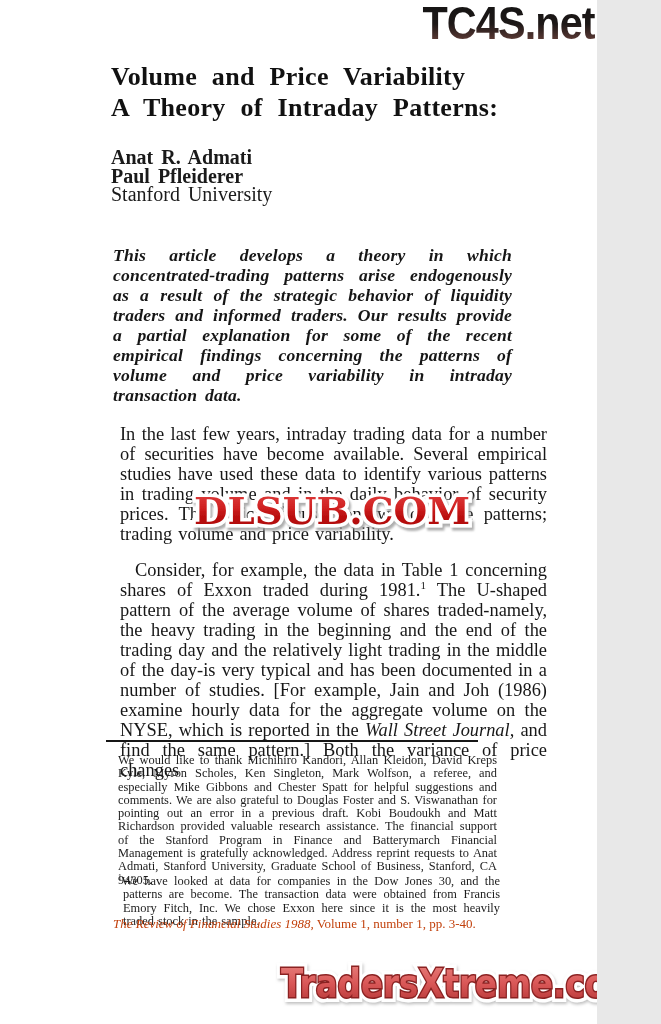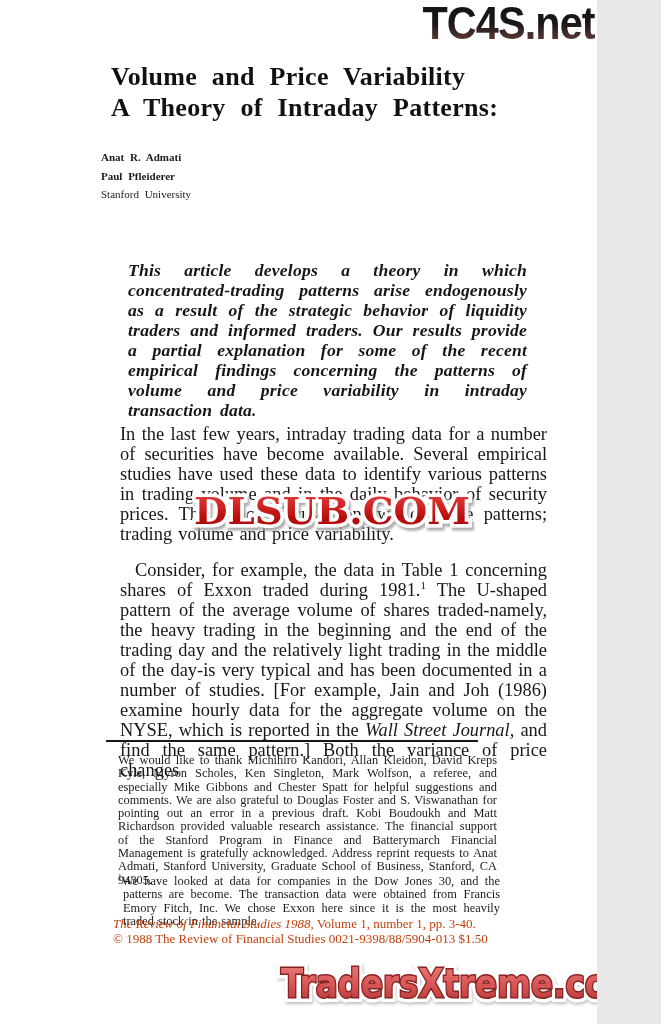--- a/index.html
+++ b/index.html
@@ -25,30 +25,30 @@
     -webkit-background-clip:text;background-clip:text;
     color:transparent;
   }
 
   
   .title{
     position:absolute;left:111px;top:61px;
     font-size:26px;line-height:31px;font-weight:bold;
     word-spacing:8px;letter-spacing:0.3px;color:#111;
   }
-  .authors{position:absolute;left:101px;top:148px;font-size:11px;line-height:18.5px;word-spacing:3px;}
+  .authors{position:absolute;left:111px;top:148px;font-size:20px;line-height:18.5px;word-spacing:3px;}
   .authors .name{font-weight:bold;}
 
   
   .abstract{
     position:absolute;left:112px;top:244px;width:399px;
     font-size:17.6px;line-height:20px;
     font-weight:bold;font-style:italic;
     text-align:justify;word-spacing:3px;letter-spacing:0.2px;
-    margin:16px;color:#161616;
+    margin:1px;color:#161616;
   }
 
   
   .bodytext{
     position:absolute;left:104px;top:408px;width:459px;
     font-size:18.4px;line-height:20px;
     text-align:justify;word-spacing:1.5px;
     color:#171717;
   }
   .bodytext p{margin:16px;padding:0;}
@@ -104,21 +104,20 @@
     <hr class="fn-rule">
     <p class="fn">We would like to thank Michihiro Kandori, Allan Kleidon, David Kreps Kyle, Myron Scholes, Ken Singleton, Mark Wolfson, a referee, and especially Mike Gibbons and Chester Spatt for helpful suggestions and comments. We are also grateful to Douglas Foster and S. Viswanathan for pointing out an error in a previous draft. Kobi Boudoukh and Matt Richardson provided valuable research assistance. The financial support of the Stanford Program in Finance and Batterymarch Financial Management is gratefully acknowledged. Address reprint requests to Anat Admati, Stanford University, Graduate School of Business, Stanford, CA 94305.</p>
   </div>
 
   <div class="fn-note1">
     <p class="fn"><sup class="fnref">1</sup><span>We have looked at data for companies in the Dow Jones 30, and the patterns are become. The transaction data were obtained from Francis Emory Fitch, Inc. We chose Exxon here since it is the most heavily traded stock in the sample.</span></p>
   </div>
 
   <div class="journal-block">
     <div><i>The Review of Financial Studies 1988,</i><span> Volume 1, number 1, pp. 3-40.</span></div>
-    <div>© 1988 The Review of Financial Studies 0021-9398/88/5904-013 $1.50</div>
   </div>
 
   <svg class="wm-mid" width="296" height="50" viewBox="0 0 296 50">
     <defs>
       <linearGradient id="redg" x1="0" y1="0" x2="0" y2="1">
         <stop offset="0%" stop-color="#e24444"></stop>
         <stop offset="45%" stop-color="#cf1f1f"></stop>
         <stop offset="55%" stop-color="#c01212"></stop>
         <stop offset="100%" stop-color="#a80d0d"></stop>
       </linearGradient>

